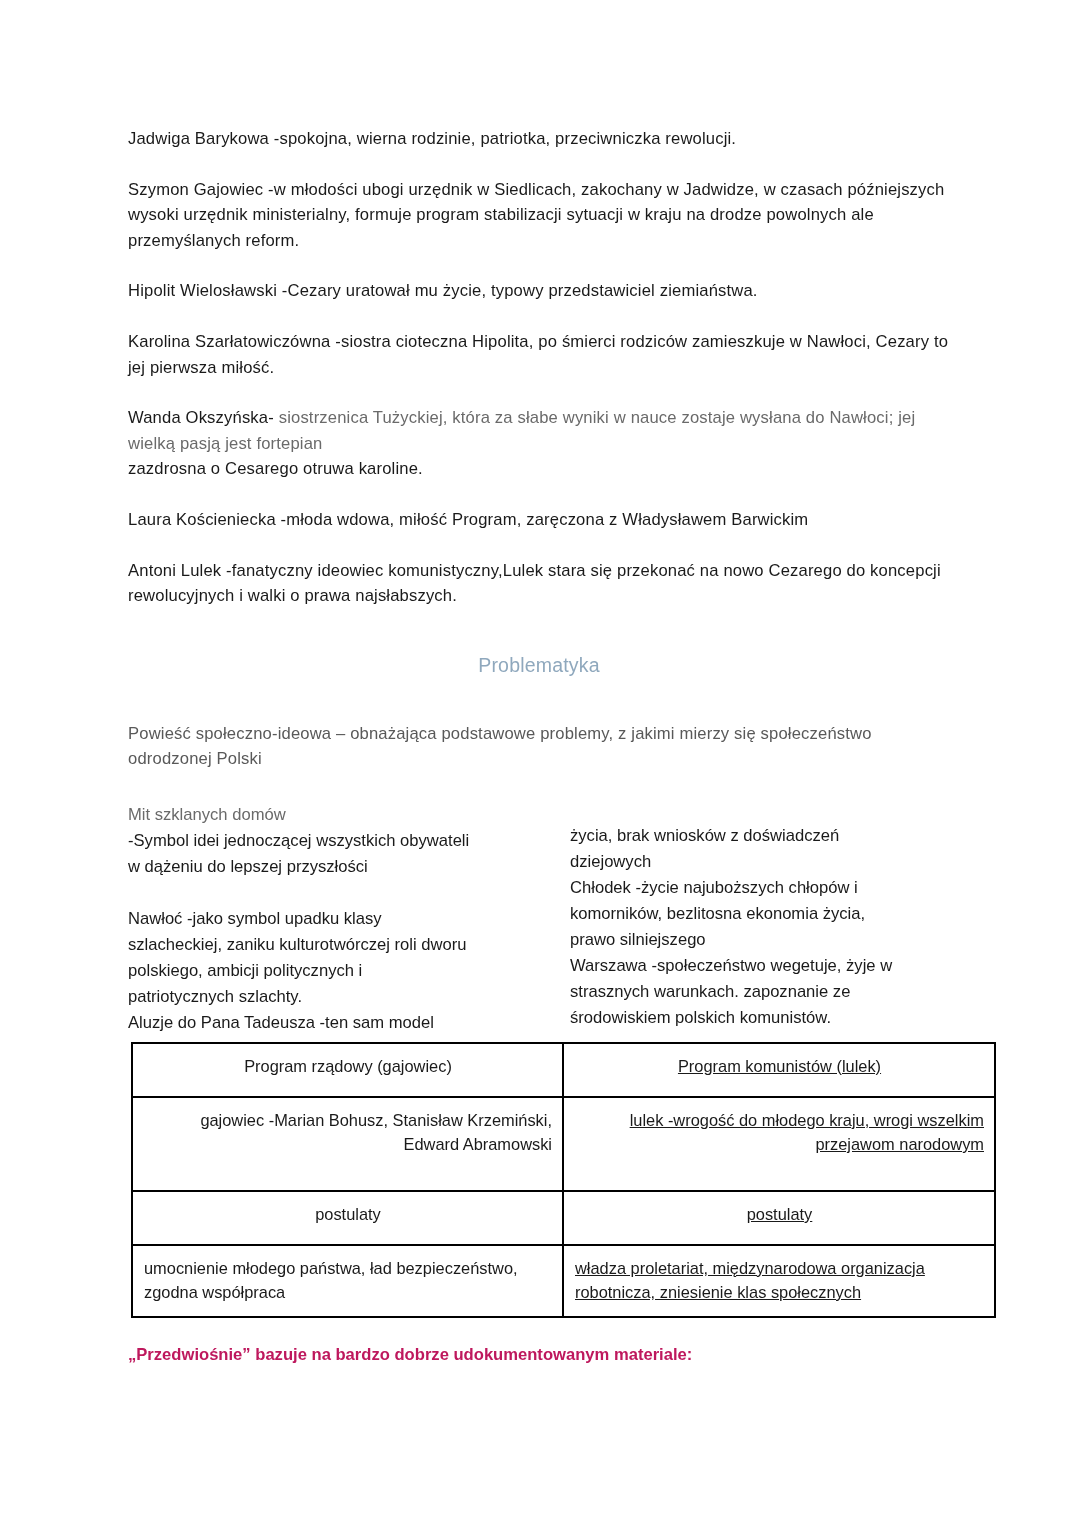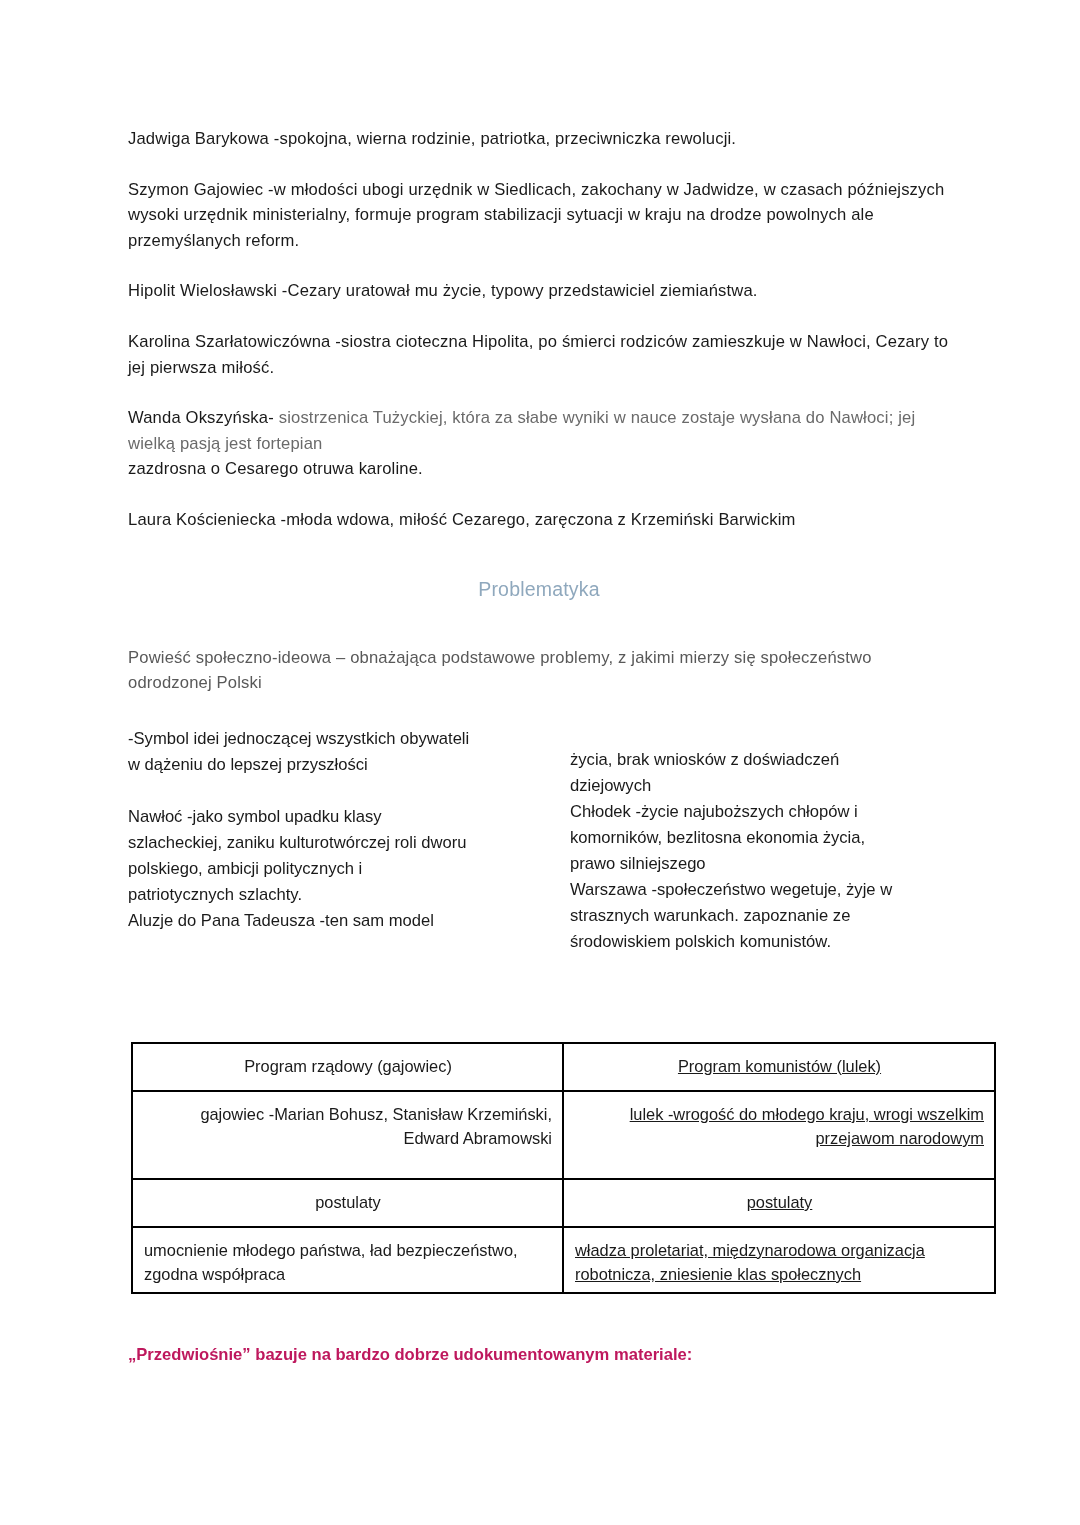--- a/index.html
+++ b/index.html
@@ -90,21 +90,21 @@
     top: 1042px;
     width: 817px;
   }
   table.cmp {
     border-collapse: collapse;
     width: 817px;
     table-layout: fixed;
   }
   table.cmp td {
     border: 2px solid #000000;
-    padding: 10px 10px 6px 11px;
+    padding: 10px 10px 12px 11px;
     font-size: 16.4px;
     line-height: 24px;
     color: #1a1a1a;
     vertical-align: top;
   }
   td.head {
     text-align: center;
     vertical-align: middle;
     height: 30px;
   }
@@ -140,31 +140,33 @@
     <p class="para">Jadwiga Barykowa -spokojna, wierna rodzinie, patriotka, przeciwniczka rewolucji.</p>
 
     <p class="para">Szymon Gajowiec -w młodości ubogi urzędnik w Siedlicach, zakochany w Jadwidze, w czasach późniejszych wysoki urzędnik ministerialny, formuje program stabilizacji sytuacji w kraju na drodze powolnych ale przemyślanych reform.</p>
 
     <p class="para">Hipolit Wielosławski -Cezary uratował mu życie, typowy przedstawiciel ziemiaństwa.</p>
 
     <p class="para">Karolina Szarłatowiczówna -siostra cioteczna Hipolita, po śmierci rodziców zamieszkuje w Nawłoci, Cezary to jej pierwsza miłość.</p>
 
     <p class="para"><span class="seg-dark">Wanda Okszyńska-</span><span class="seg-gray"> siostrzenica Tużyckiej, która za słabe wyniki w nauce zostaje wysłana do Nawłoci; jej wielką pasją jest fortepian</span><br><span class="seg-dark">zazdrosna o Cesarego otruwa karoline.</span></p>
 
-    <p class="para">Laura Kościeniecka -młoda wdowa, miłość Cezarego, zaręczona z Krzemiński Barwickim</p>
-
+    <p class="para">Laura Kościeniecka -młoda wdowa, miłość Program, zaręczona z Władysławem Barwickim</p>
+
+    <p class="para">Antoni Lulek -fanatyczny ideowiec komunistyczny,Lulek stara się przekonać na nowo Cezarego do koncepcji rewolucyjnych i walki o prawa najsłabszych.</p>
 
 
     <h2 class="section-heading">Problematyka</h2>
 
     <p class="para gray">Powieść społeczno-ideowa – obnażająca podstawowe problemy, z jakimi mierzy się społeczeństwo odrodzonej Polski</p>
 
     <div class="twocol">
 
       <div class="col-left">
+        <div class="colline gray">Mit szklanych domów</div>
         <div class="colline">-Symbol idei jednoczącej wszystkich obywateli</div>
         <div class="colline">w dążeniu do lepszej przyszłości</div>
         <div class="colgap"></div>
         <div class="colline">Nawłoć -jako symbol upadku klasy</div>
         <div class="colline">szlacheckiej, zaniku kulturotwórczej roli dworu</div>
         <div class="colline">polskiego, ambicji politycznych i</div>
         <div class="colline">patriotycznych szlachty.</div>
         <div class="colline">Aluzje do Pana Tadeusza -ten sam model</div>
       </div>
 

